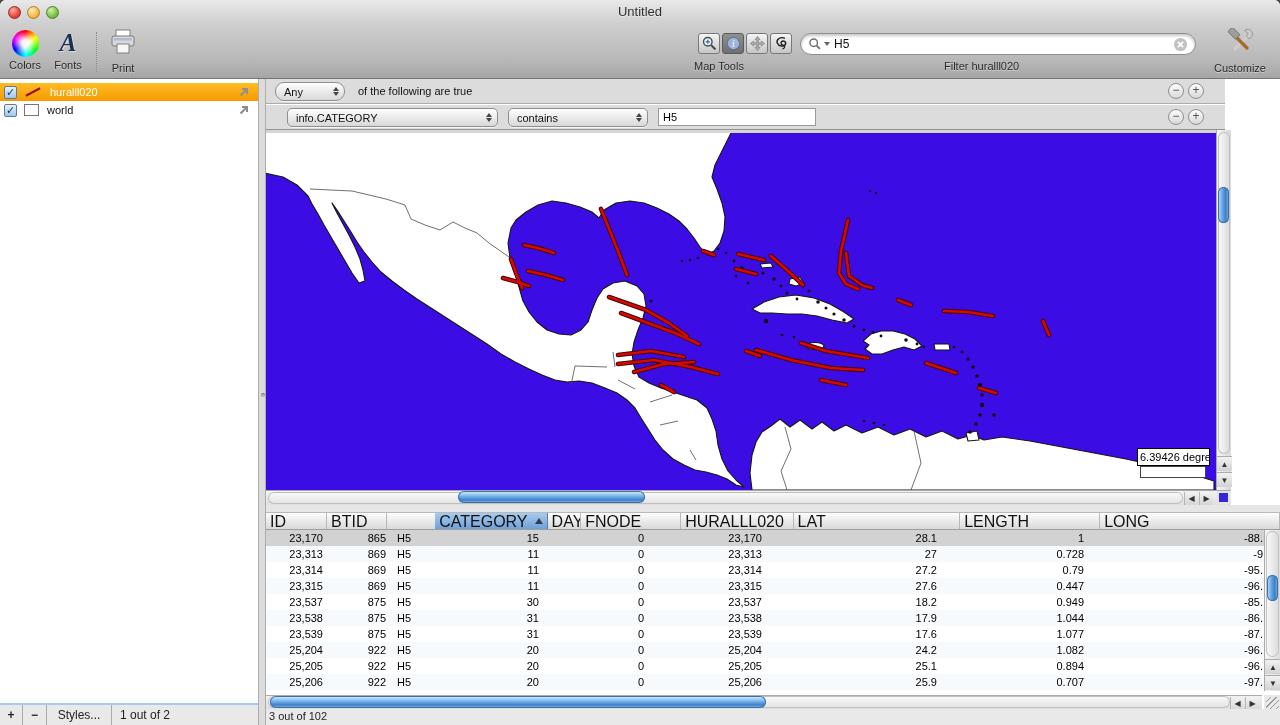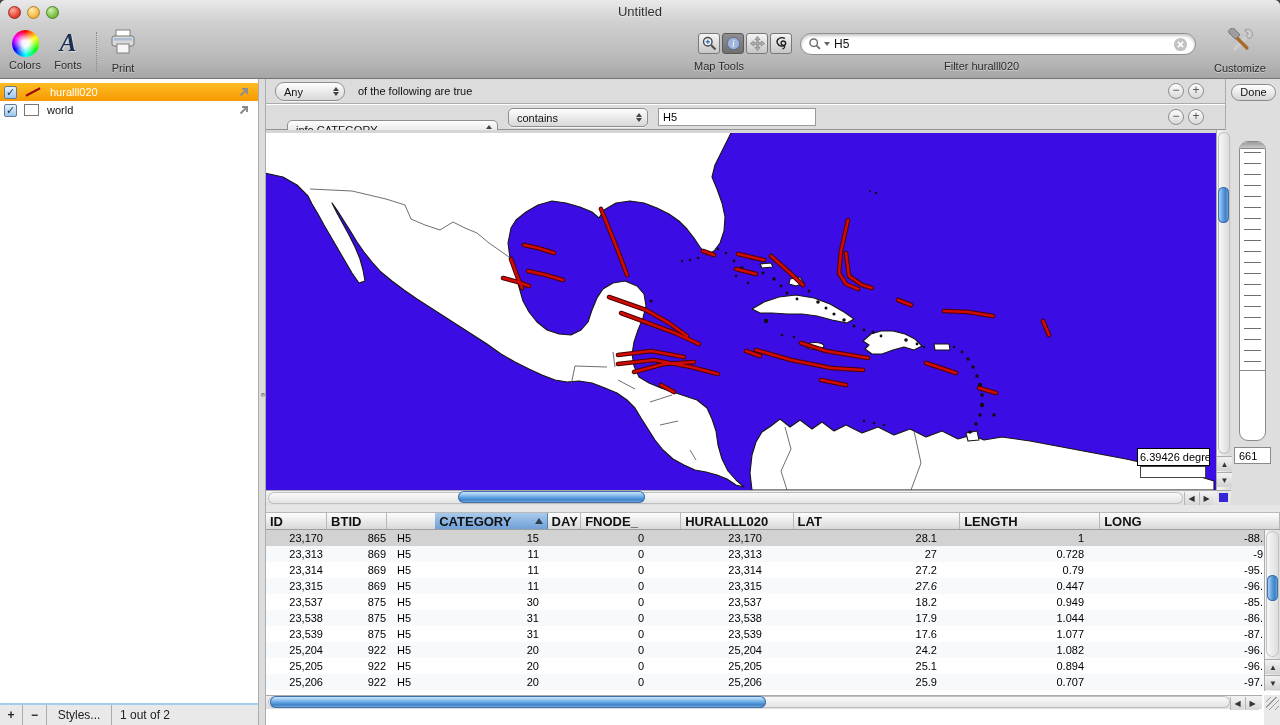--- a/index.html
+++ b/index.html
@@ -62,21 +62,21 @@
   .frow{position:absolute;left:0;width:959px;background:#DCDCDC;}
   .frow1{top:0;height:25px;border-bottom:1px solid #ABABAB;}
   .frow2{top:26px;height:25px;border-bottom:1px solid #949494;}
   .popup{position:absolute;height:19px;border:1px solid #8F8F8F;background:linear-gradient(#FEFEFE,#D8D8D8);
     font-size:11px;color:#111;display:flex;align-items:center;padding:0 5px 0 8px;box-shadow:0 1px 0 rgba(255,255,255,.7);}
   .spin{margin-left:auto;display:flex;flex-direction:column;align-items:center;padding-left:6px;}
   .tri-up{width:0;height:0;border-left:3px solid transparent;border-right:3px solid transparent;border-bottom:4px solid #444;margin-bottom:1px;}
   .tri-down{width:0;height:0;border-left:3px solid transparent;border-right:3px solid transparent;border-top:4px solid #444;}
   .any-popup{left:9px;top:3px;width:70px;border-radius:9px;}
   .match-suffix{position:absolute;left:92px;top:6px;font-size:11px;color:#111;}
-  .field-popup{left:21px;top:3px;width:211px;border-radius:5px;margin-top:12px;}
+  .field-popup{left:21px;top:3px;width:211px;border-radius:5px;}
   .op-popup{left:242px;top:3px;width:140px;border-radius:5px;}
   .rule-input{position:absolute;left:392px;top:3px;width:158px;height:18px;border:1px solid #9A9A9A;background:#fff;font-size:11px;padding:0 4px;display:flex;align-items:center;}
   .mpbtn{position:absolute;width:16px;height:16px;border-radius:50%;border:1px solid #8F8F8F;background:linear-gradient(#FDFDFD,#D8D8D8);
     font-size:12px;line-height:13px;text-align:center;color:#555;}
   .mp-minus{right:41px;top:4px;}
   .mp-plus{right:21px;top:4px;}
 
   .right-panel{position:absolute;left:959px;top:0;width:55px;height:434px;background:#DEDEDE;border-left:1px solid #ABABAB;}
   .done-btn{position:absolute;left:5px;top:5px;width:45px;height:17px;border-radius:9px;border:1px solid #8a8a8a;
     background:linear-gradient(#FFFFFF,#D5D5D5);font-size:11px;color:#111;text-align:center;line-height:15px;}
@@ -103,21 +103,21 @@
   .hthumb{position:absolute;top:0;height:12px;border-radius:6px;
     background:repeating-linear-gradient(to right,#A8D4F5 0 6px,#7AB6E8 6px 12px),linear-gradient(#CBE6FA,#55A>);
     background:linear-gradient(#C6E4FA 10%,#5EA2E2 55%,#3F7FC6 75%,#8FC0EC);box-shadow:inset 0 0 0 1px #3E6FA8;}
   .harrow{position:absolute;top:1px;width:14px;height:13px;font-size:8px;line-height:13px;text-align:center;color:#333;background:linear-gradient(#F2F2F2,#D6D6D6);border-left:1px solid #B5B5B5;}
   .bluecorner{position:absolute;left:951px;top:412px;width:13px;height:13px;background:#E4E4E4;}
   .bluecorner::after{content:"";position:absolute;left:2px;top:2px;width:9px;height:9px;background:#3526D6;}
 
   
   .band{position:absolute;left:0;top:426px;width:1014px;height:8px;background:#E6E6E6;border-bottom:1px solid #B9B9B9;}
   .thead{position:absolute;left:0;top:434px;width:1014px;height:17px;display:flex;
-    background:linear-gradient(#FDFDFD,#D9D9D9);border-bottom:1px solid #9E9E9E;font-size:13px;color:#111;font-weight:bold;}
+    background:linear-gradient(#FDFDFD,#D9D9D9);border-bottom:1px solid #9E9E9E;font-size:16px;color:#111;}
   .hcell{position:relative;border-right:1px solid #B8B8B8;padding:1px 0 0 4px;white-space:nowrap;overflow:hidden;display:flex;align-items:center;}
   .hcell.sorted{background:linear-gradient(#A9CAEC,#6FA0D8);border-right-color:#5580B0;margin-left:48px;}
   .sort-arrow{position:absolute;right:4px;top:5px;width:0;height:0;border-left:4px solid transparent;border-right:4px solid transparent;border-bottom:6px solid #2F3F52;}
   .tbody{position:absolute;left:0;top:451px;width:1014px;font-size:11px;color:#000;}
   .trow{display:flex;height:16px;line-height:16px;background:#fff;}
   .trow.alt{background:#F7FAFD;}
   .trow.selected{background:#D2D2D2;}
   .tcell{padding-right:7px;text-align:right;white-space:nowrap;overflow:hidden;}
   .tcell.left{text-align:left;padding-left:4px;padding-right:0;}
   .tcell.last{padding-right:17px;}
@@ -276,29 +276,20 @@
         <span class="spin">
             <span class="tri-up"></span>
             <span class="tri-down"></span>
           </span>
       </div>
       <div class="rule-input">H5</div>
       <div class="mpbtn mp-minus">−</div>
       <div class="mpbtn mp-plus">+</div>
     </div>
 
-    <div class="right-panel">
-      <div class="done-btn">Done</div>
-      <div class="tick-slider">
-        <div class="cap"></div>
-        <div class="ticks"></div>
-        <div class="foot"></div>
-      </div>
-      <div class="zoom-box">661</div>
-    </div>
 
     <div class="map">
       <svg width="950" height="357" viewBox="0 0 950 357" preserveAspectRatio="none">
         <rect id="ocean" x="0" y="0" width="950" height="357" fill="#3B0DE4"></rect>
         <g id="land" fill="#FFFFFF" stroke="#151515" stroke-width="1.1" stroke-linejoin="round">
           <path d="M -2 -2 L 466 -2 L 461 8 L 455 20 L 449 32 L 446 44 L 451 56 L 456 70 L 459 84 L 458 98 L 454 110 L 448 118 L 441 122
             L 434 114 L 428 105 L 421 96 L 413 88 L 403 81 L 391 75 L 378 70 L 364 68 L 350 70 L 338 77 L 333 85
             L 326 79 L 314 74 L 300 70 L 286 68 L 272 72 L 260 79 L 250 87 L 245 95
             L 242 110 L 244 125 L 249 140 L 253 154 L 257 168 L 263 179 L 271 189 L 281 197 L 293 201 L 305 202
             L 315 197 L 322 189 L 326 177 L 331 165 L 337 156 L 347 150 L 359 148 L 371 153 L 378 161 L 380 173 L 377 185 L 372 197 L 368 209 L 366 221 L 368 233 L 373 244
@@ -518,21 +509,21 @@
           <div class="tcell" style="width: 147px;">0.79</div>
           <div class="tcell last" style="width: 189px;">-95.</div>
         </div>
         <div class="trow alt">
           <div class="tcell" style="width: 64px;">23,315</div>
           <div class="tcell" style="width: 63px;">869</div>
           <div class="tcell left" style="width: 118px;">H5</div>
           <div class="tcell" style="width: 35px;">11</div>
           <div class="tcell" style="width: 105px;">0</div>
           <div class="tcell" style="width: 118px;">23,315</div>
-          <div class="tcell" style="width: 175px; font-style: italic;">27.6</div>
+          <div class="tcell" style="width: 175px;">27.6</div>
           <div class="tcell" style="width: 147px;">0.447</div>
           <div class="tcell last" style="width: 189px;">-96.</div>
         </div>
         <div class="trow">
           <div class="tcell" style="width: 64px;">23,537</div>
           <div class="tcell" style="width: 63px;">875</div>
           <div class="tcell left" style="width: 118px;">H5</div>
           <div class="tcell" style="width: 35px;">30</div>
           <div class="tcell" style="width: 105px;">0</div>
           <div class="tcell" style="width: 118px;">23,537</div>
@@ -603,14 +594,15 @@
       <div class="sbtn" style="top:129px;width:16px;">▲</div>
       <div class="sbtn" style="top:145px;width:16px;">▼</div>
     </div>
     <div class="thscroll">
       <div class="htrack"></div>
       <div class="hthumb" style="left:4px;width:496px;"></div>
       <div class="harrow" style="left:964px;">◀</div>
       <div class="harrow" style="left:979px;">▶</div>
     </div>
     <div class="grip"></div>
+    <div class="statusbar">3 out of 102</div>
   </div>
 </div>
 
 </body></html>

